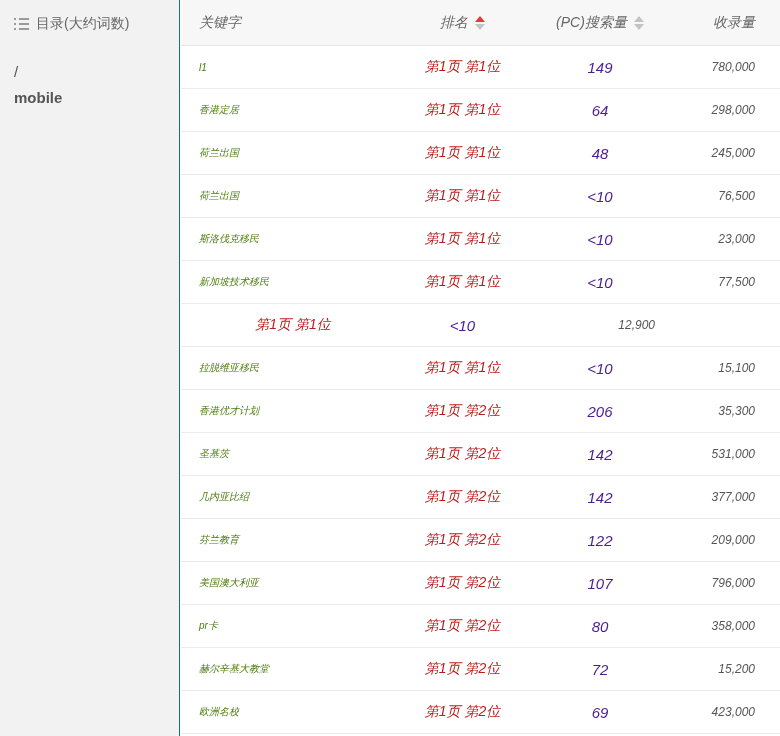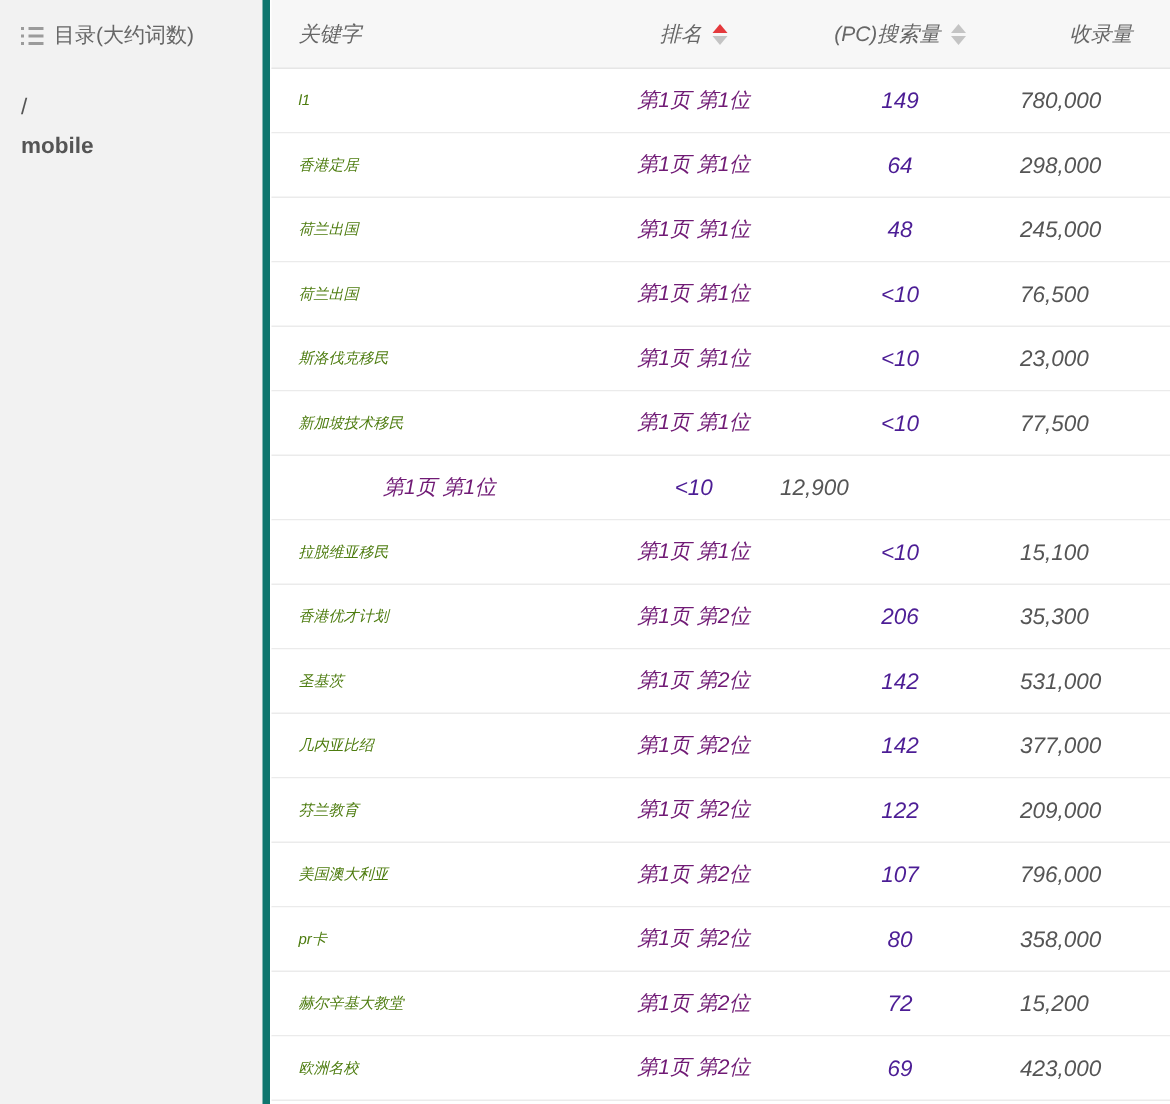--- a/index.html
+++ b/index.html
@@ -7,21 +7,21 @@
   body {
     font-family:"Liberation Sans","DejaVu Sans",sans-serif;
     background:#ffffff;
     position:relative;
   }
   
   .sidebar {
     position:absolute; left:0; top:0;
     width:180px; height:736px;
     background:#f2f2f2;
-    border-right:5px solid #0f766e;
+    border-right:1px solid #0f766e;
   }
   .side-head {
     display:flex; align-items:center; gap:7px;
     padding:15px 14px 0 14px;
     color:#666; font-size:14px;
   }
   .list-icon { display:inline-flex; flex-direction:column; gap:3px; }
   .list-icon .row { display:flex; align-items:center; gap:3px; }
   .list-icon .dot { width:2px; height:2px; background:#9b9b9b; }
   .list-icon .bar { width:10px; height:2px; background:#9b9b9b; }
@@ -65,23 +65,23 @@
   }
   .tri-up.active { border-bottom-color:#e4393c; }
 
   .trow {
     height:43px;
     border-bottom:1px solid #ebebeb;
     background:#fff;
   }
   .td-keyword { padding-left:18px; color:#4d7c0f; font-size:10px; }
   .td-rank { text-align:center; font-size:14px; }
-  .td-rank a { color:#701a75; text-decoration:none; cursor:pointer; }
+  .td-rank a { color:#b91c1c; text-decoration:none; cursor:pointer; }
   .td-search { text-align:center; color:#4c1d95; font-size:15px; }
-  .td-index { text-align:left; padding-right:25px; color:#555; font-size:15px; }
+  .td-index { text-align:right; padding-right:25px; color:#555; font-size:12px; }
 </style>
 </head>
 <body>
 
 <div class="sidebar">
   <div class="side-head">
     <span class="list-icon">
       <span class="row">
           <span class="dot"></span>
           <span class="bar"></span>

